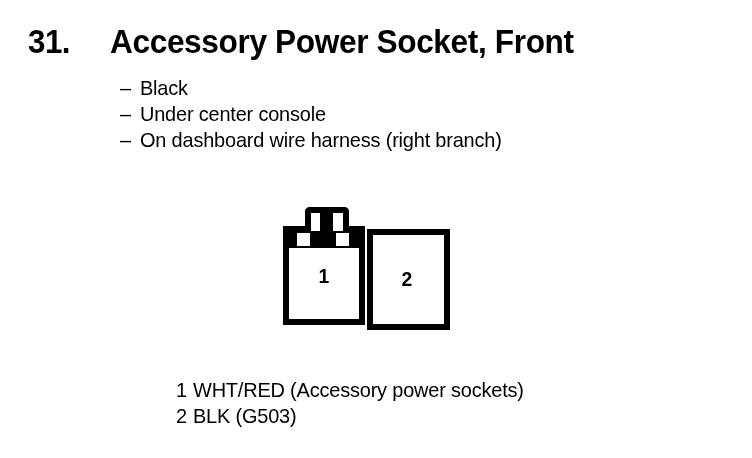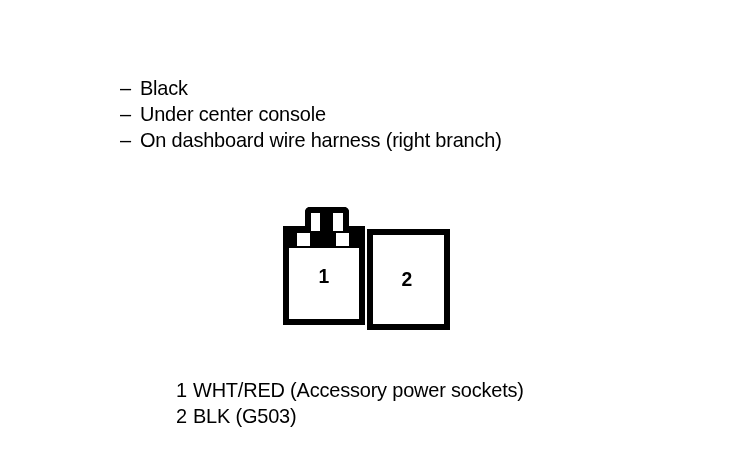--- a/index.html
+++ b/index.html
@@ -175,20 +175,24 @@
   .legend-desc {
     transform: scaleX(0.95);
     transform-origin: left center;
   }
 </style>
 </head>
 <body>
 
 <div id="page">
 
+  <div id="title-row">
+    <span id="item-number">31.</span>
+    <span id="title-text">Accessory Power Socket, Front</span>
+  </div>
 
   <div id="desc-list">
 
     <div class="desc-line">
       <span class="desc-dash">–</span>
       <span class="desc-label">Black</span>
     </div>
 
     <div class="desc-line">
       <span class="desc-dash">–</span>

